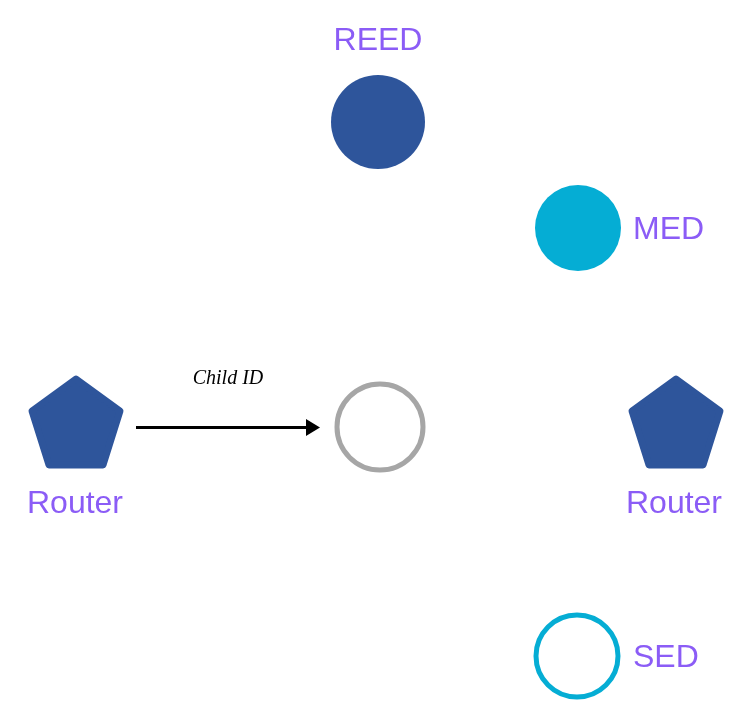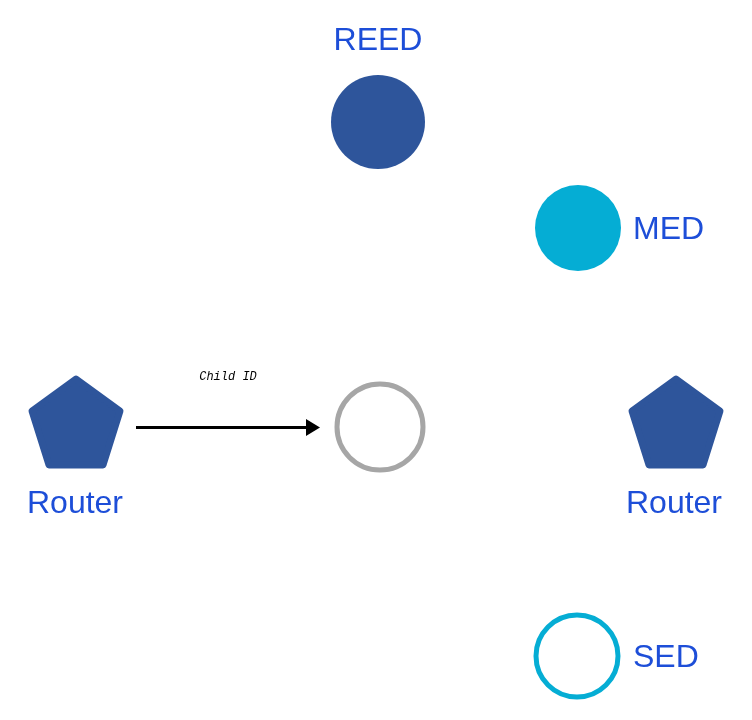--- a/index.html
+++ b/index.html
@@ -15,36 +15,36 @@
     width: 752px;
     height: 720px;
     background: #ffffff;
     overflow: hidden;
   }
   .node { position: absolute; }
   .shape { position: absolute; }
 
   .label {
     position: absolute;
-    color: #1d4ed8;
+    color: #8b5cf6;
     font-family: "Liberation Sans", sans-serif;
     font-size: 32px;
     line-height: 34px;
     white-space: nowrap;
     font-weight: 400;
   }
   .label-center { text-align: center; }
   .label-left   { text-align: left; }
 
   .edge-label {
     position: absolute;
     color: #000000;
-    font-family: Liberation Mono, monospace;
+    font-family: Liberation Serif, serif;
     font-style: italic;
-    font-size: 12px;
+    font-size: 20px;
     line-height: 24px;
     text-align: center;
     white-space: nowrap;
   }
 
   svg { display: block; overflow: visible; }
 </style>
 </head>
 <body>
 

